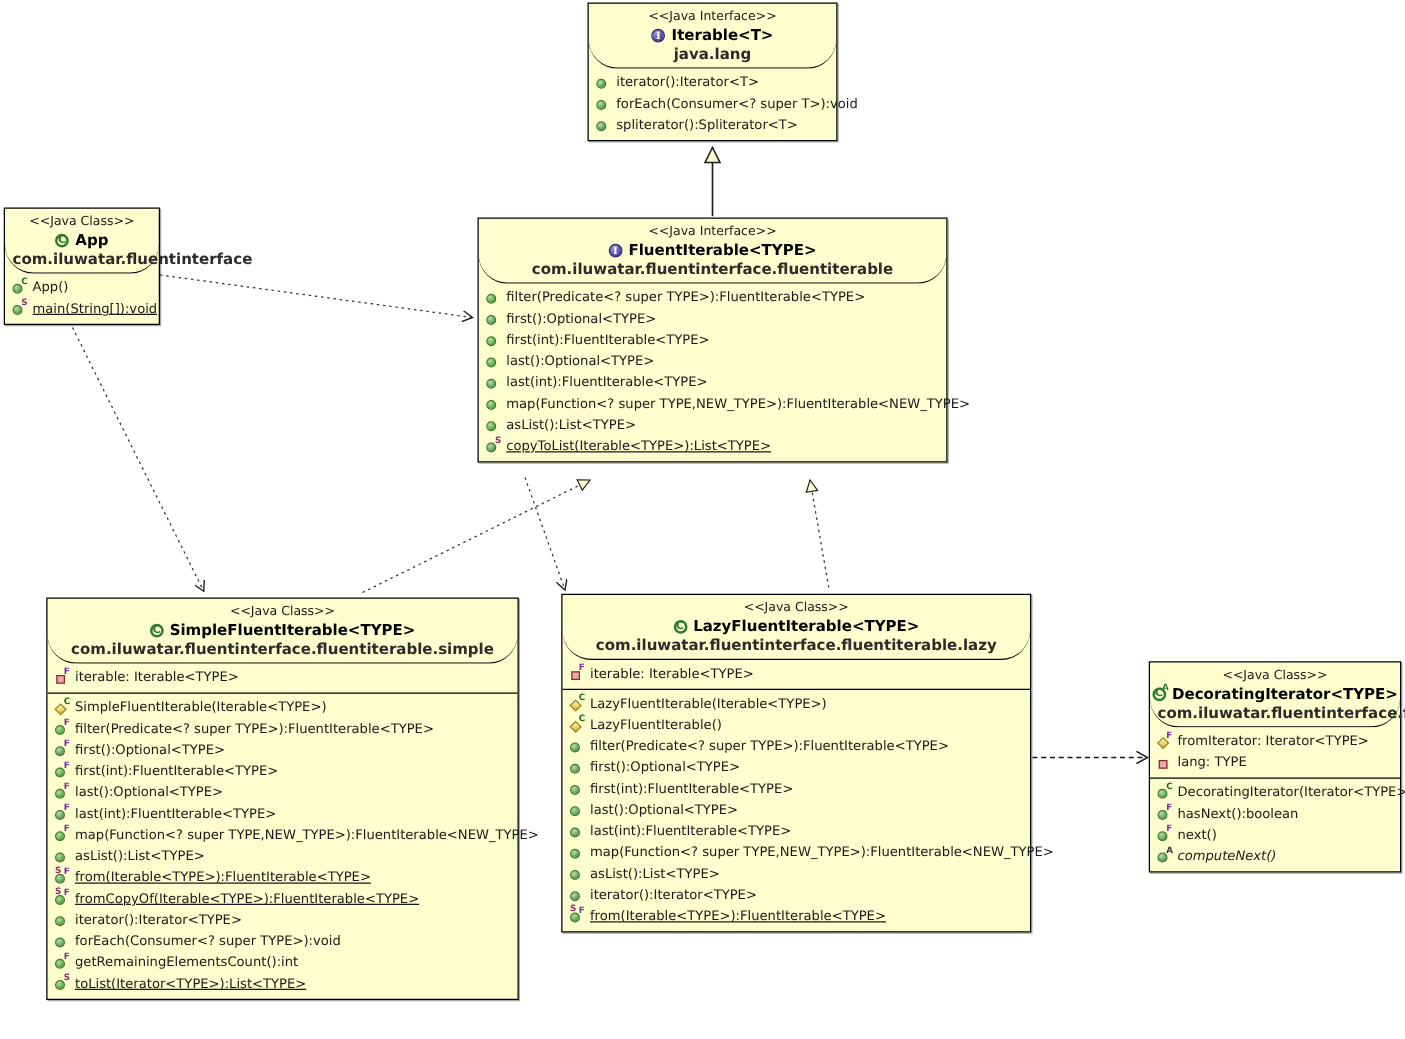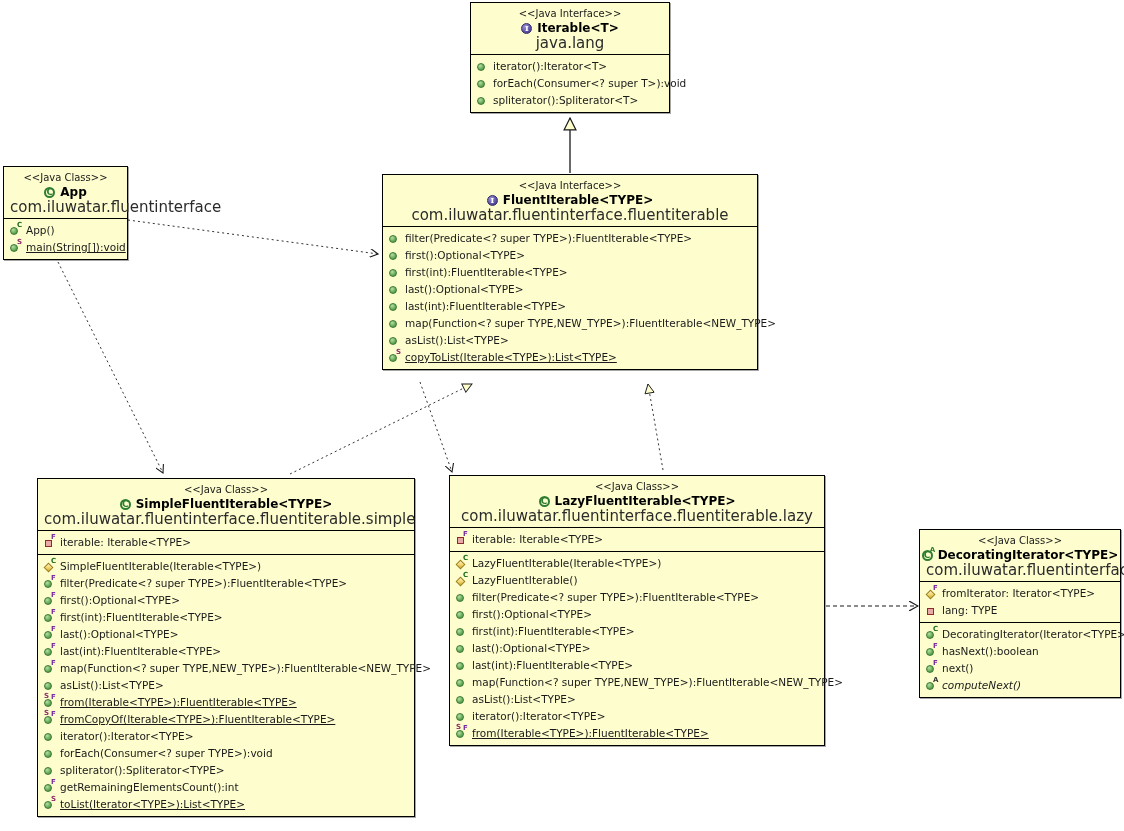--- a/index.html
+++ b/index.html
@@ -21,43 +21,45 @@
     position: absolute;
     background: #fdfdcd;
     border: 1px solid #000000;
     box-sizing: border-box;
     box-shadow: 1px 1px 0 rgba(0,0,0,0.35);
   }
   .uml-header {
     padding: 4px 6px 5px 6px;
     text-align: center;
     border-bottom: 1px solid #000000;
+    border-radius: 23px;
   }
   .stereotype {
     font-size: 10px;
     color: #1a1a1a;
     line-height: 13px;
   }
   .type-name {
     font-size: 12px;
     font-weight: bold;
     color: #000000;
     line-height: 16px;
     white-space: nowrap;
     display: flex;
     align-items: center;
     justify-content: center;
     gap: 3px;
   }
   .type-name.abstract .name-text { }
   .package {
-    font-size: 15px;
+    font-size: 12px;
     color: #2b2b2b;
     line-height: 12px;
     margin-top: 1px;
+    font-weight: bold;
   }
 
   .compartment {
     padding: 3px 0 3px 0;
     border-bottom: 1px solid #000000;
   }
   .compartment.last { border-bottom: none; }
 
   .member {
     font-size: 10.5px;
@@ -489,26 +491,20 @@
       </div>
       <div class="member">
         <span class="micon method">
             <span class="glyph"></span>
           </span>
         <span class="m-text">forEach(Consumer&lt;? super TYPE&gt;):void</span>
       </div>
       <div class="member">
         <span class="micon method">
             <span class="glyph"></span>
-          </span>
-        <span class="m-text">spliterator():Spliterator&lt;TYPE&gt;</span>
-      </div>
-      <div class="member">
-        <span class="micon method">
-            <span class="glyph"></span>
             <span class="sup">F</span>
           </span>
         <span class="m-text">getRemainingElementsCount():int</span>
       </div>
       <div class="member static">
         <span class="micon method">
             <span class="glyph"></span>
             <span class="sup s">S</span>
           </span>
         <span class="m-text">toList(Iterator&lt;TYPE&gt;):List&lt;TYPE&gt;</span>

